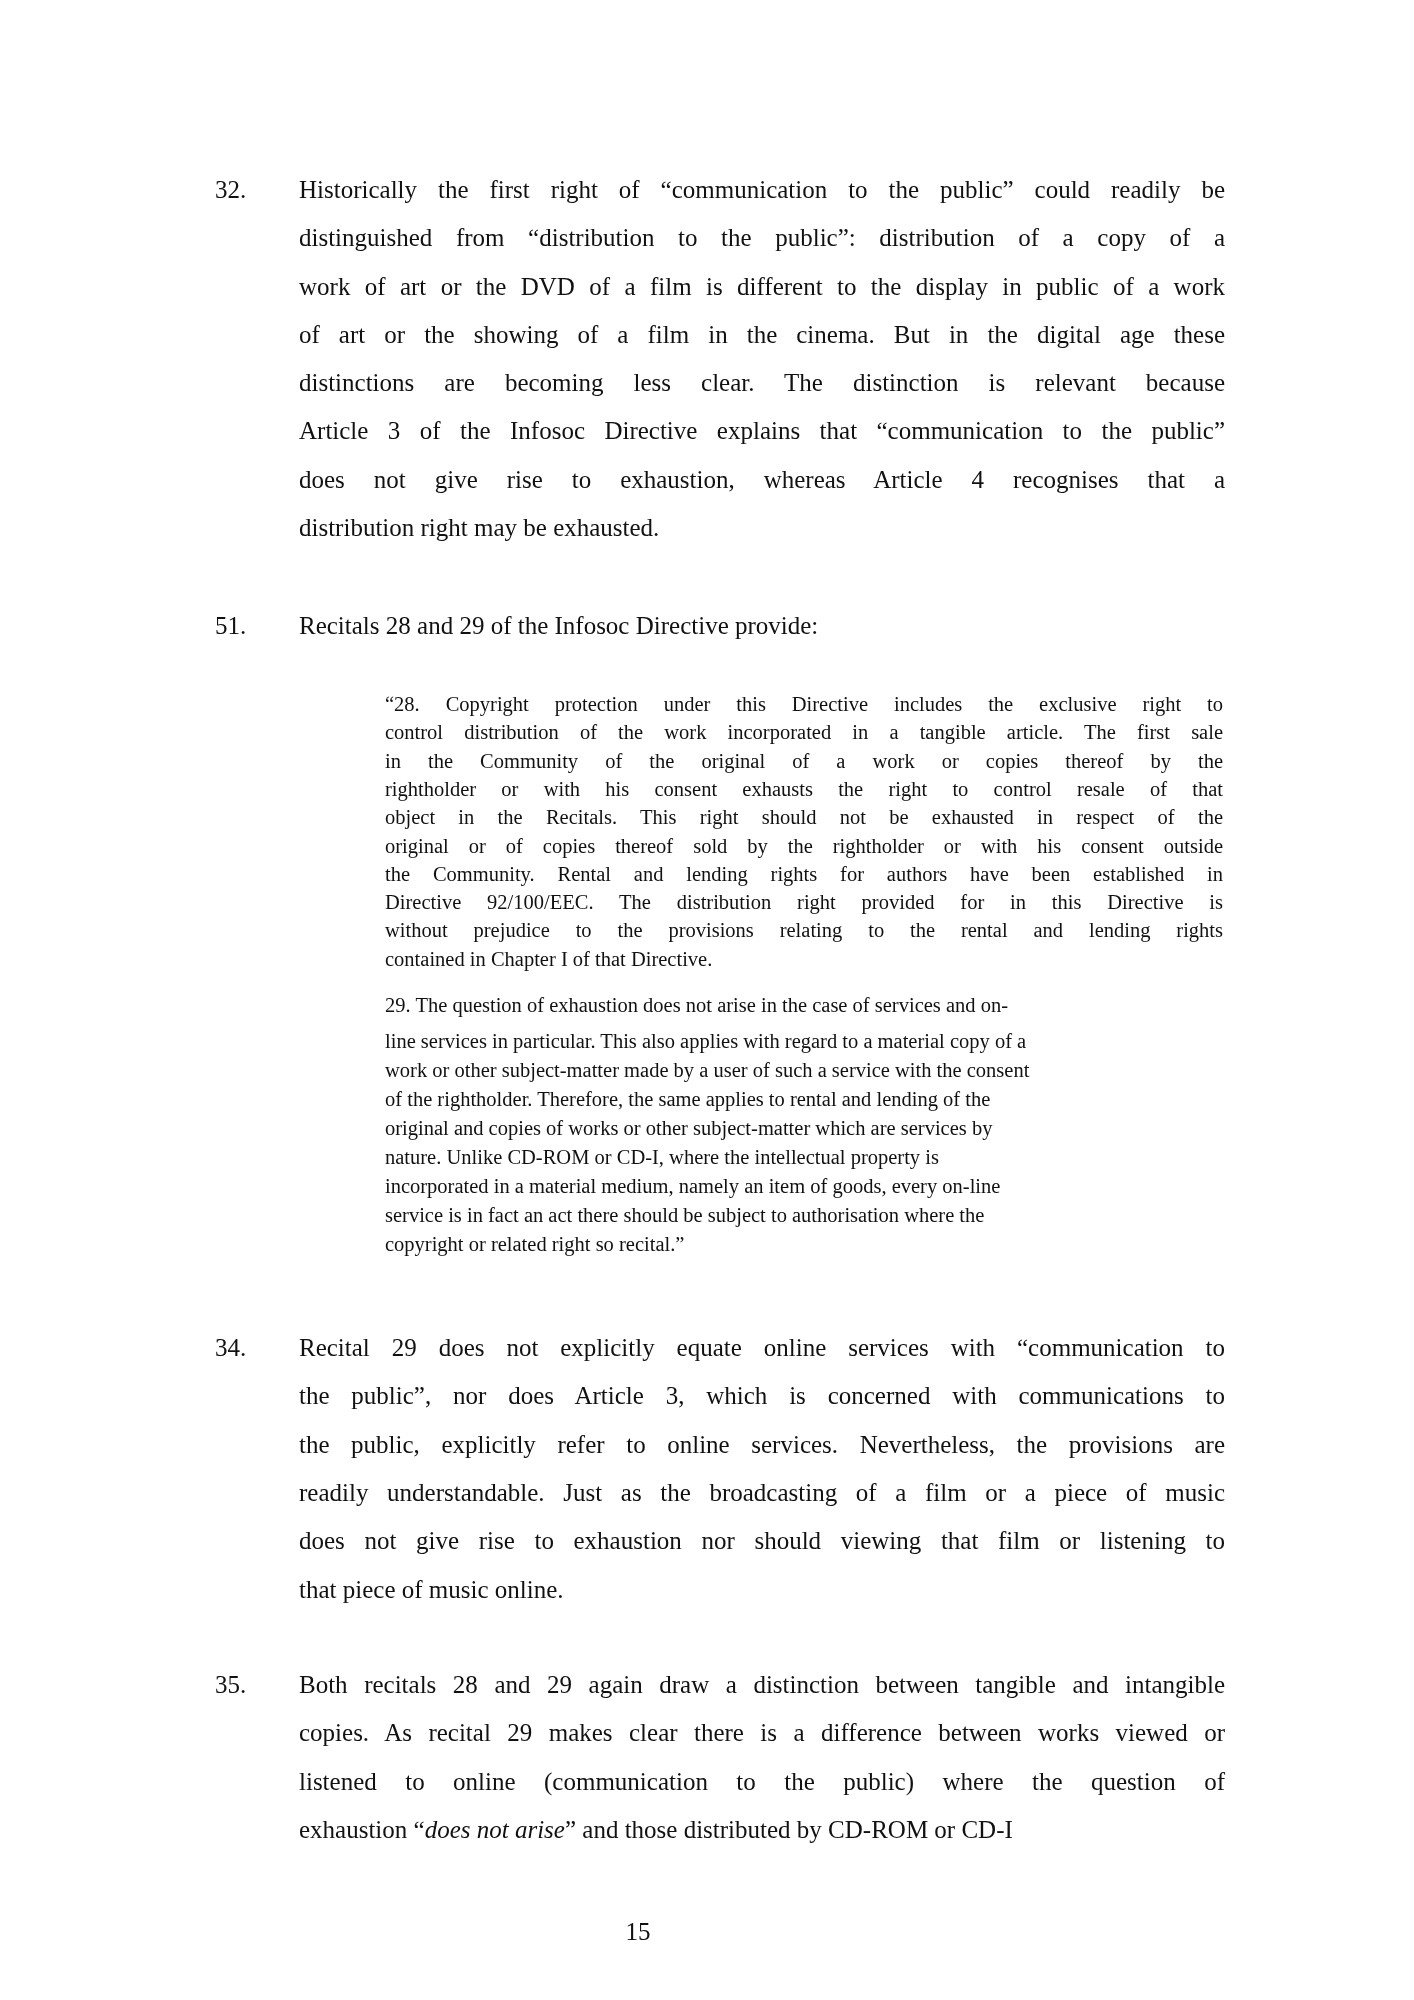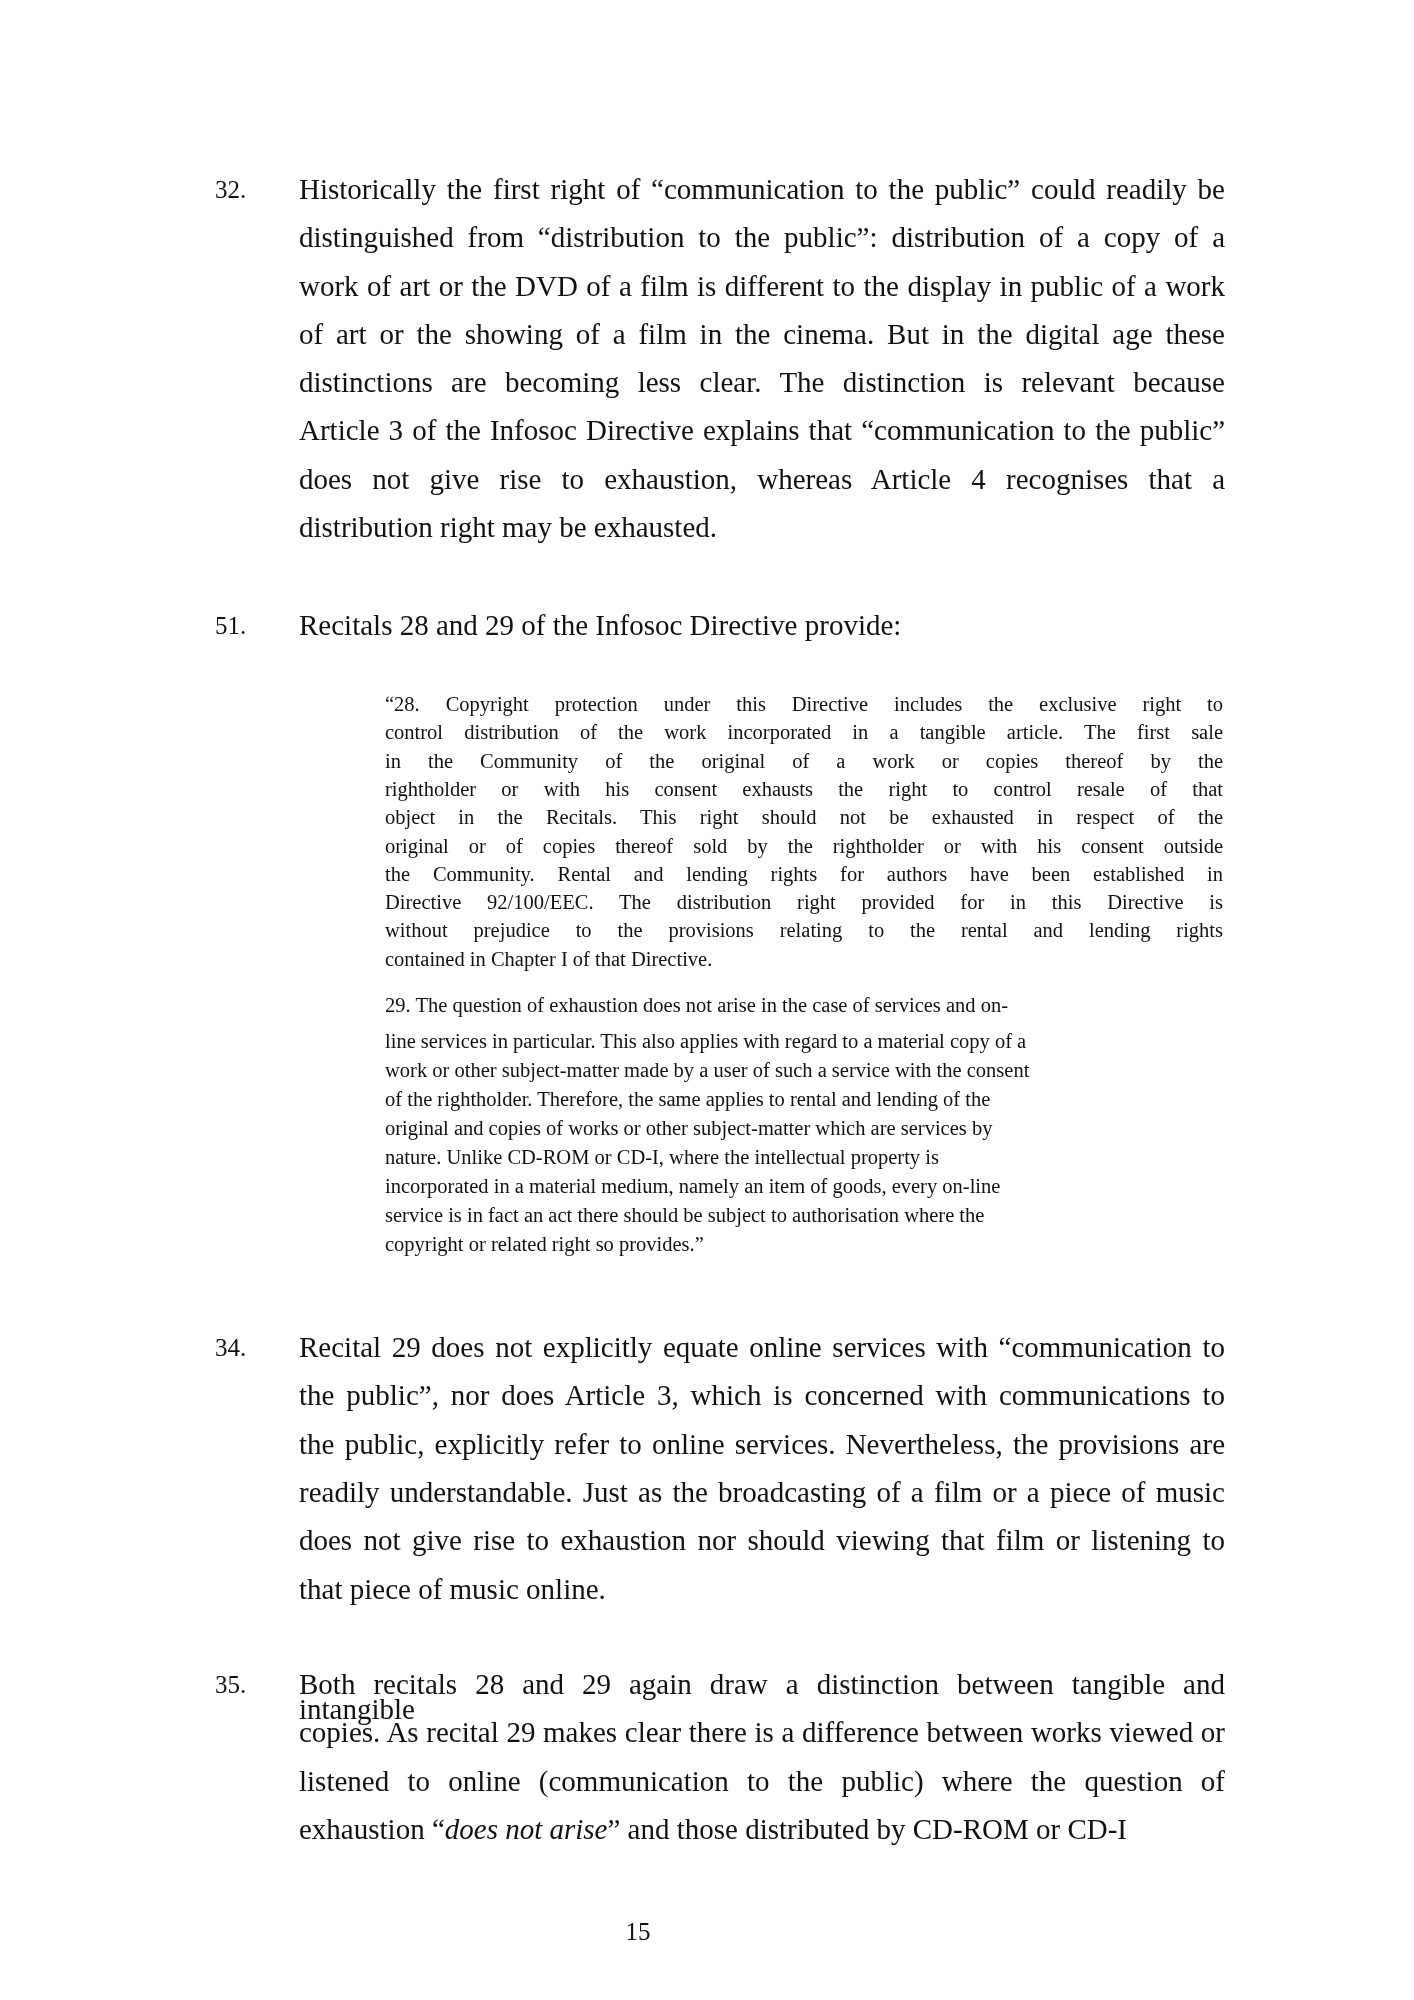--- a/index.html
+++ b/index.html
@@ -1,19 +1,19 @@
 <!DOCTYPE html>
 <html><head>
   <meta charset="utf-8">
   <style>
     html, body { margin: 0; padding: 0; background: #ffffff; }
     body { width: 1414px; height: 2000px; position: relative; overflow: hidden;
            font-family: "Liberation Serif", "DejaVu Serif", serif; color: #111111; }
     .para-num { position: absolute; left: 215px; font-size: 25px; line-height: 25px; white-space: nowrap; }
-    .body-line { position: absolute; left: 299px; width: 926px; font-size: 29px; line-height: 25px;
+    .body-line { position: absolute; left: 299px; width: 926px; font-size: 25px; line-height: 25px;
                  white-space: nowrap; }
     .body-line.j { text-align: justify; text-align-last: justify; white-space: normal; }
     .q-line { position: absolute; left: 385px; width: 838px; font-size: 20.5px; line-height: 21px; white-space: nowrap; }
     .q-line.j { text-align: justify; text-align-last: justify; white-space: normal; }
     .page-num { position: absolute; left: 0; width: 1276px; text-align: center; font-size: 25px; line-height: 25px; }
     em { }
   </style>
 </head>
 <body>
 
@@ -55,21 +55,21 @@
 
 <div>
   <div class="q-line" style="top:995px">29. The question of exhaustion does not arise in the case of services and on-</div>
   <div class="q-line" style="top:1031px">line services in particular. This also applies with regard to a material copy of a</div>
   <div class="q-line" style="top:1060px">work or other subject-matter made by a user of such a service with the consent</div>
   <div class="q-line" style="top:1089px">of the rightholder. Therefore, the same applies to rental and lending of the</div>
   <div class="q-line" style="top:1118px">original and copies of works or other subject-matter which are services by</div>
   <div class="q-line" style="top:1147px">nature. Unlike CD-ROM or CD-I, where the intellectual property is</div>
   <div class="q-line" style="top:1176px">incorporated in a material medium, namely an item of goods, every on-line</div>
   <div class="q-line" style="top:1205px">service is in fact an act there should be subject to authorisation where the</div>
-  <div class="q-line" style="top:1234px">copyright or related right so provides.”</div>
+  <div class="q-line" style="top:1234px">copyright or related right so recital.”</div>
 </div>
 
 <div>
   <div class="para-num" style="top:1335px">34.</div>
   <div class="body-line j" style="top:1335px">Recital 29 does not explicitly equate online services with “communication to</div>
   <div class="body-line j" style="top:1383px">the public”, nor does Article 3, which is concerned with communications to</div>
   <div class="body-line j" style="top:1432px">the public, explicitly refer to online services. Nevertheless, the provisions are</div>
   <div class="body-line j" style="top:1480px">readily understandable. Just as the broadcasting of a film or a piece of music</div>
   <div class="body-line j" style="top:1528px">does not give rise to exhaustion nor should viewing that film or listening to</div>
   <div class="body-line" style="top:1577px">that piece of music online.</div>

